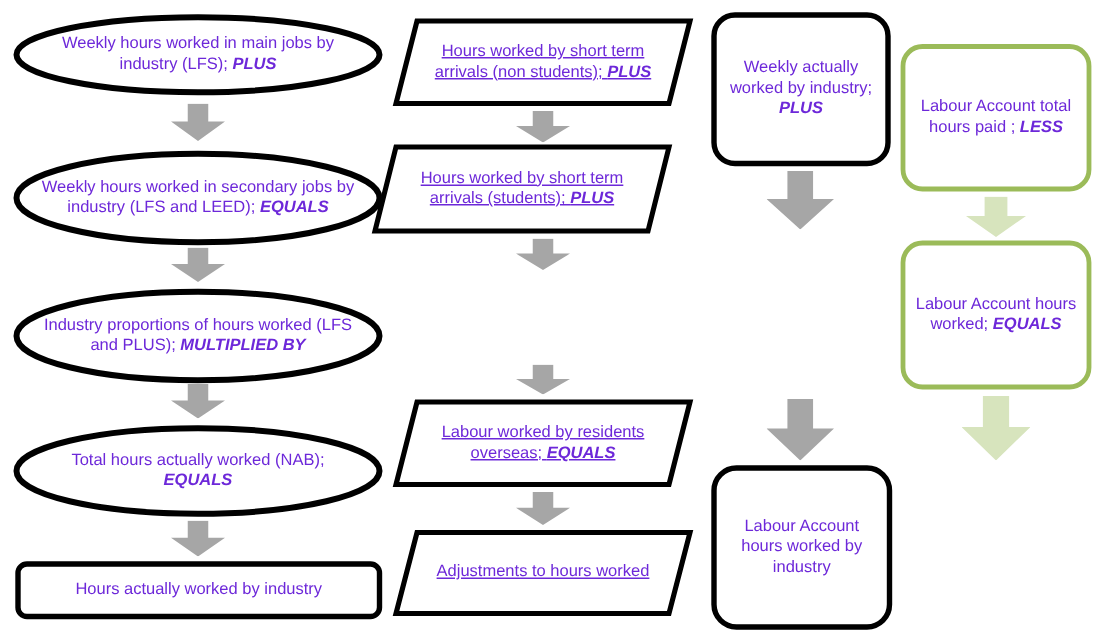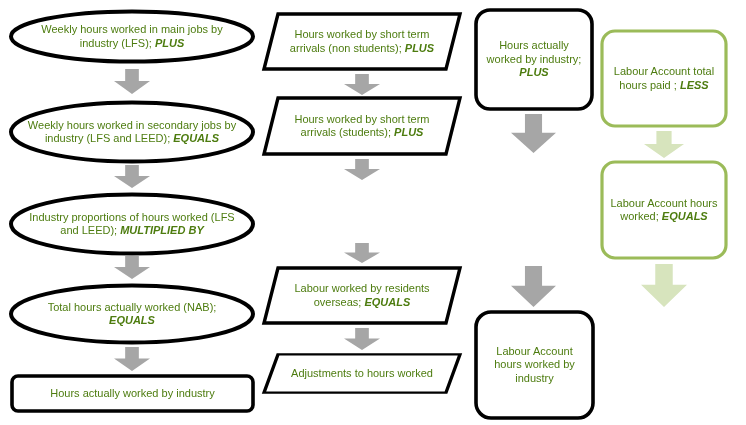--- a/index.html
+++ b/index.html
@@ -2,21 +2,21 @@
 <html><head>
 <meta charset="utf-8">
 <style>
   html, body { margin: 0; padding: 0; background: #ffffff; }
   #canvas {
     position: relative;
     width: 746px;
     height: 425px;
     background: #ffffff;
     font-family: "Liberation Sans", "DejaVu Sans", sans-serif;
-    color: #4d7c0f;
+    color: #6d28d9;
     overflow: hidden;
   }
   .node { position: absolute; }
   .node svg.shape {
     position: absolute;
     left: 0; top: 0;
     width: 100%; height: 100%;
     overflow: visible;
   }
   .label {
@@ -25,21 +25,21 @@
     display: flex;
     align-items: center;
     justify-content: center;
     text-align: center;
     font-size: 11px;
     line-height: 13.5px;
     padding: 2px 18px;
     box-sizing: border-box;
   }
   .label.tight { padding: 2px 10px; }
-  .label.wide  { padding: 18px 26px; }
+  .label.wide  { padding: 18px 26px; text-decoration: underline; }
   .kw { font-weight: bold; font-style: italic; }
   .arrow { position: absolute; background: #a6a6a6;
     clip-path: polygon(31% 0, 69% 0, 69% 48%, 100% 48%, 50% 100%, 0 48%, 31% 48%);
   }
   .arrow.green { background: #d7e4bd; }
   .shape-ellipse   { fill: #ffffff; stroke: #000000; stroke-width: 4; }
   .shape-blackrect { fill: #ffffff; stroke: #000000; stroke-width: 3.6; }
   .shape-para      { fill: #ffffff; stroke: #000000; stroke-width: 3.4; }
   .shape-greenrect { fill: #ffffff; stroke: #9bbb59; stroke-width: 3.2; }
   .shape-hex       { fill: #ffffff; stroke: #9bbb59; stroke-width: 3.4; }
@@ -69,21 +69,21 @@
       </div>
   </div>
 
   <div class="arrow" style="left:114px;top:165px;width:36px;height:23px"></div>
 
   <div class="node" style="left:8px;top:192px;width:248px;height:64px">
     <svg class="shape" viewBox="0 0 248 64" preserveAspectRatio="none">
         <ellipse class="shape-ellipse" cx="124" cy="32" rx="121" ry="29.5"></ellipse>
       </svg>
     <div class="label">
-        <span><span>Industry proportions of hours worked (LFS and LEED); </span><span class="kw">MULTIPLIED BY</span></span>
+        <span><span>Industry proportions of hours worked (LFS and PLUS); </span><span class="kw">MULTIPLIED BY</span></span>
       </div>
   </div>
 
   <div class="arrow" style="left:114px;top:256px;width:36px;height:23px"></div>
 
   <div class="node" style="left:8px;top:283px;width:248px;height:62px">
     <svg class="shape" viewBox="0 0 248 62" preserveAspectRatio="none">
         <ellipse class="shape-ellipse" cx="124" cy="31" rx="121" ry="28.5"></ellipse>
       </svg>
     <div class="label">
@@ -106,21 +106,21 @@
     <svg class="shape" viewBox="0 0 200 59" preserveAspectRatio="none">
         <polygon class="shape-para" points="16,2 198,2 184,57 2,57"></polygon>
       </svg>
     <div class="label wide">
         <span><span>Hours worked by short term arrivals (non students); </span><span class="kw">PLUS</span></span>
       </div>
   </div>
 
   <div class="arrow" style="left:344px;top:74px;width:36px;height:21px"></div>
 
-  <div class="node" style="left:262px;top:96px;width:200px;height:60px">
+  <div class="node" style="left:248px;top:96px;width:200px;height:60px">
     <svg class="shape" viewBox="0 0 200 60" preserveAspectRatio="none">
         <polygon class="shape-para" points="16,2 198,2 184,58 2,58"></polygon>
       </svg>
     <div class="label wide">
         <span><span>Hours worked by short term arrivals (students); </span><span class="kw">PLUS</span></span>
       </div>
   </div>
 
   <div class="arrow" style="left:344px;top:159px;width:36px;height:21px"></div>
 
@@ -131,35 +131,35 @@
     <svg class="shape" viewBox="0 0 200 59" preserveAspectRatio="none">
         <polygon class="shape-para" points="16,2 198,2 184,57 2,57"></polygon>
       </svg>
     <div class="label wide">
         <span><span>Labour worked by residents overseas; </span><span class="kw">EQUALS</span></span>
       </div>
   </div>
 
   <div class="arrow" style="left:344px;top:328px;width:36px;height:22px"></div>
 
-  <div class="node" style="left:262px;top:353px;width:200px;height:41px">
+  <div class="node" style="left:262px;top:353px;width:200px;height:58px">
     <svg class="shape" viewBox="0 0 200 58" preserveAspectRatio="none">
         <polygon class="shape-para" points="16,2 198,2 184,56 2,56"></polygon>
       </svg>
     <div class="label wide">
         <span><span>Adjustments to hours worked</span><span class="kw"></span></span>
       </div>
   </div>
 
   <div class="node" style="left:474px;top:8px;width:120px;height:103px">
     <svg class="shape" viewBox="0 0 120 103" preserveAspectRatio="none">
         <rect class="shape-blackrect" x="2" y="2" width="116" height="99" rx="14"></rect>
       </svg>
     <div class="label tight">
-        <span><span>Hours actually worked by industry; </span><span class="kw">PLUS</span></span>
+        <span><span>Weekly actually worked by industry; </span><span class="kw">PLUS</span></span>
       </div>
   </div>
 
   <div class="arrow" style="left:511px;top:114px;width:45px;height:39px"></div>
 
 
   <div class="arrow" style="left:511px;top:266px;width:45px;height:41px"></div>
 
   <div class="node" style="left:600px;top:29px;width:128px;height:99px">
     <svg class="shape" viewBox="0 0 128 99" preserveAspectRatio="none">

